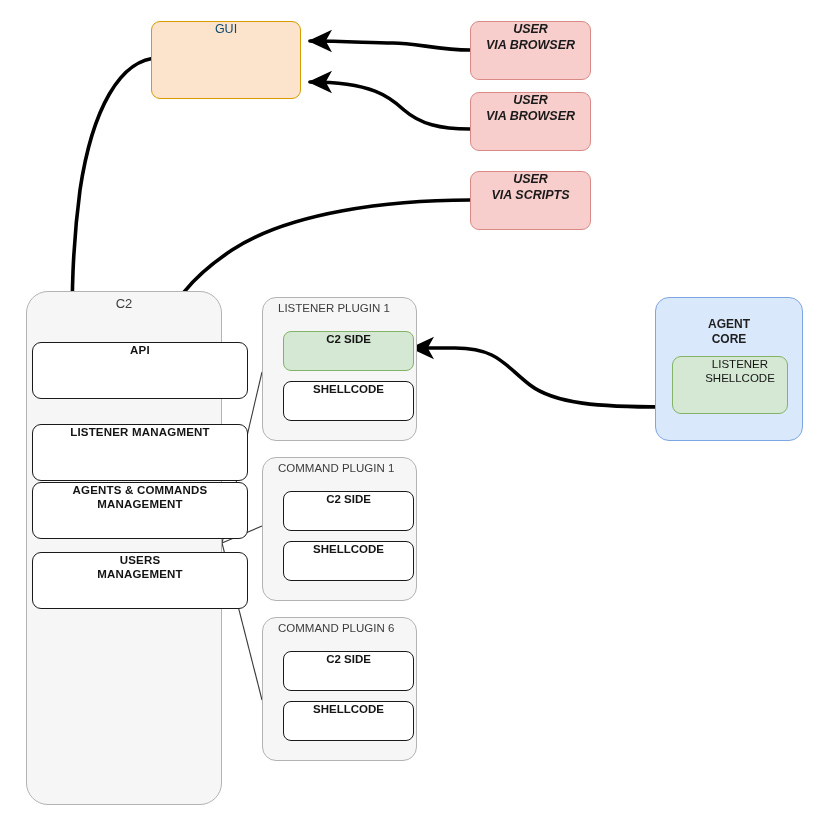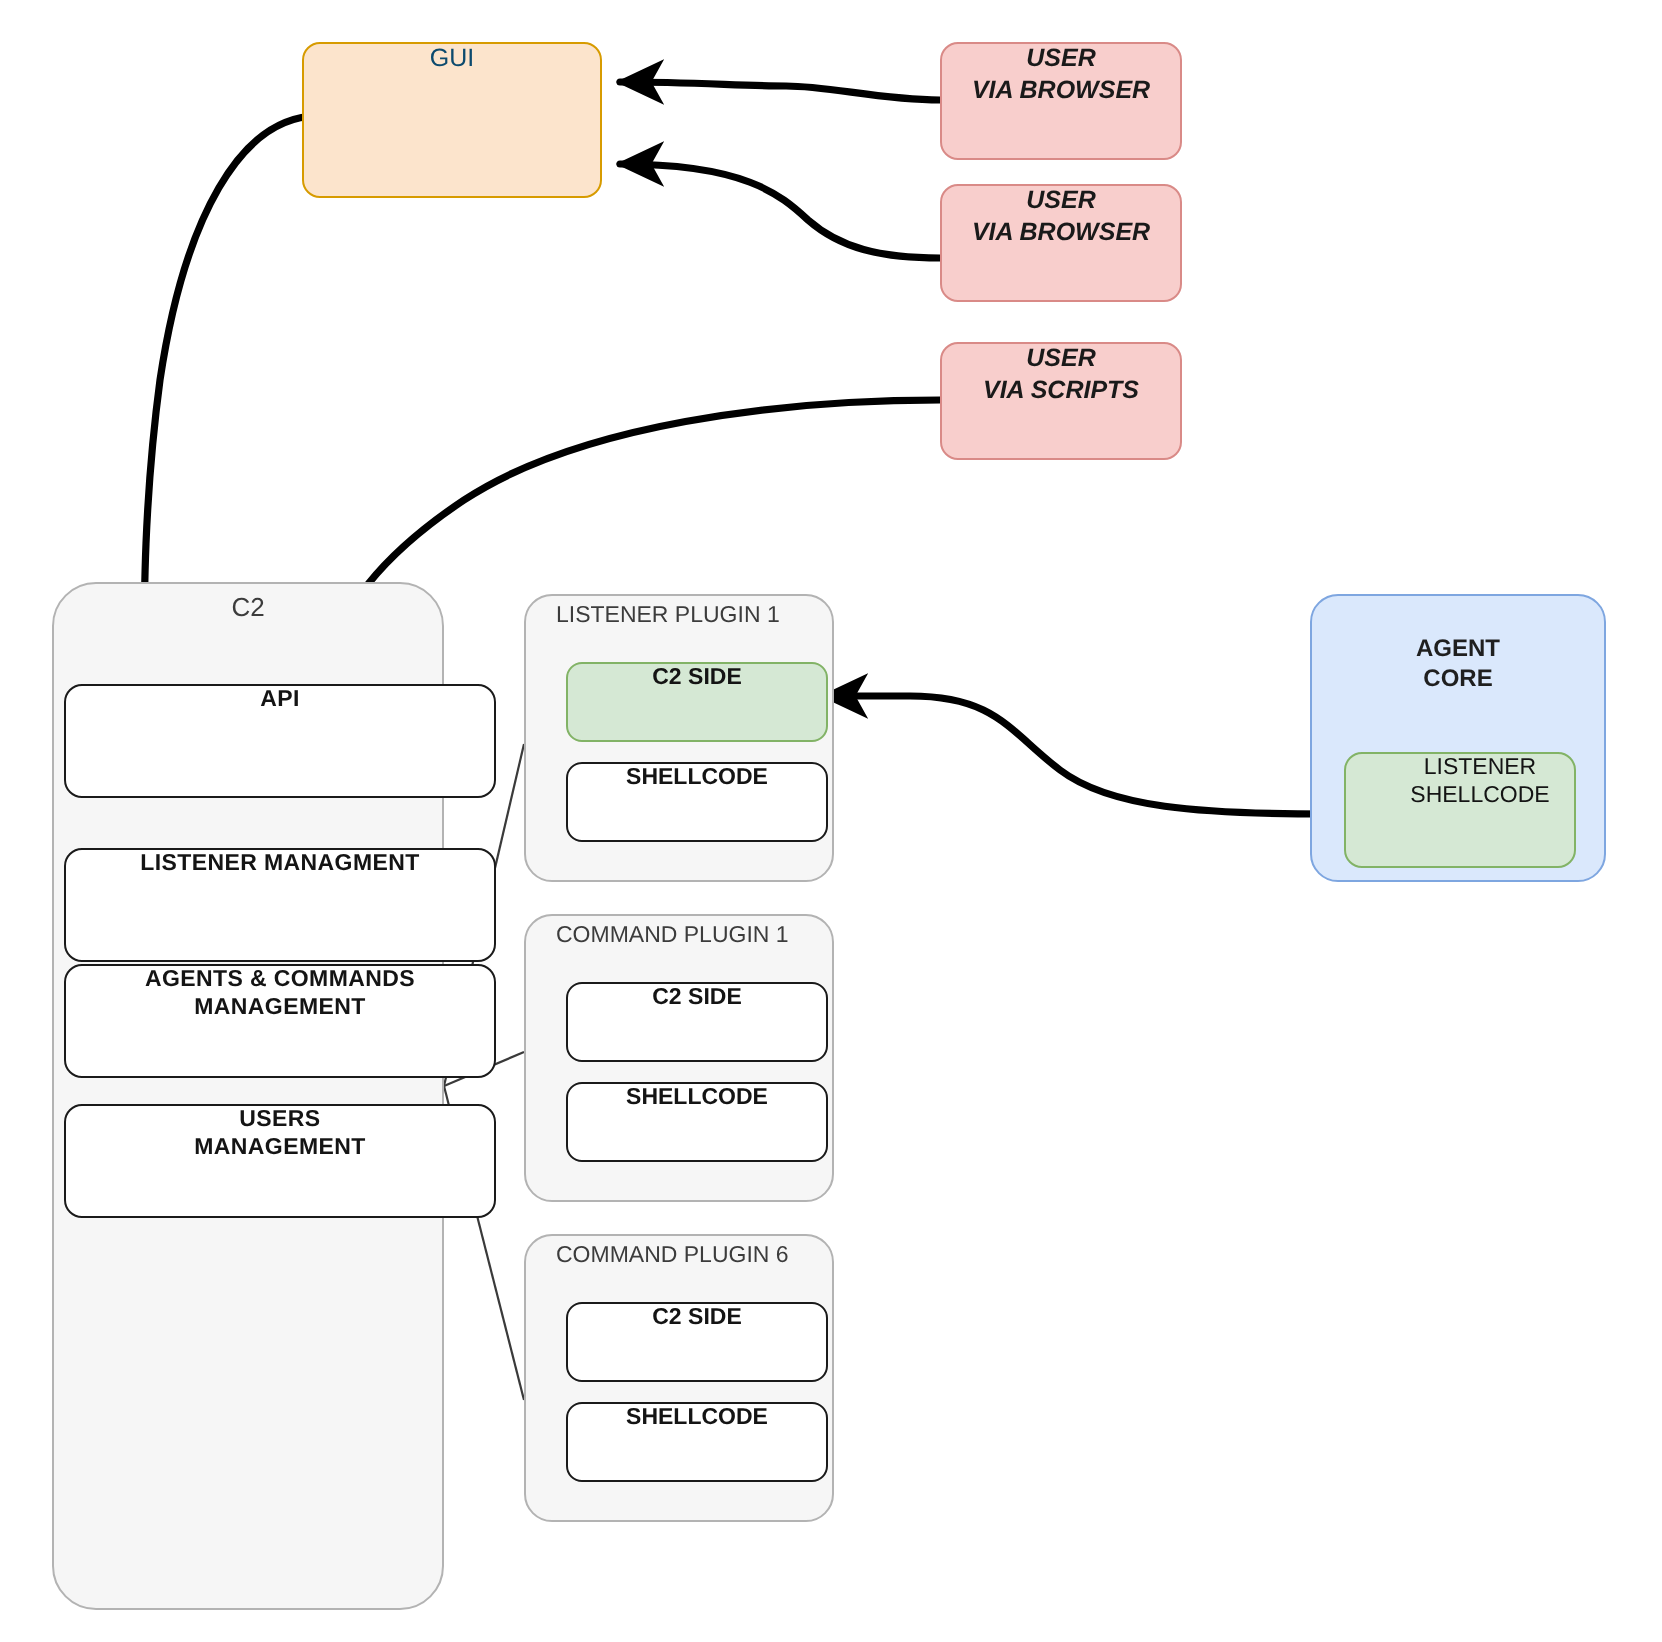--- a/index.html
+++ b/index.html
@@ -148,21 +148,21 @@
   .agent-title {
     position: absolute;
     left: 655px; top: 305px; width: 148px; height: 34px;
     font-size: 12px;
     font-weight: bold;
     color: #1f1f1f;
     z-index: 2;
     margin-top: 12px;
   }
   .agent-item {
-    left: 672px; top: 376px; width: 116px; height: 58px;
+    left: 672px; top: 356px; width: 116px; height: 58px;
     background: #d5e8d4;
     border: 1.4px solid #82b366;
     border-radius: 9px;
     font-size: 11.5px;
     color: #141414;
     z-index: 2;
     padding-left: 20px;
   }
 </style>
 </head>

